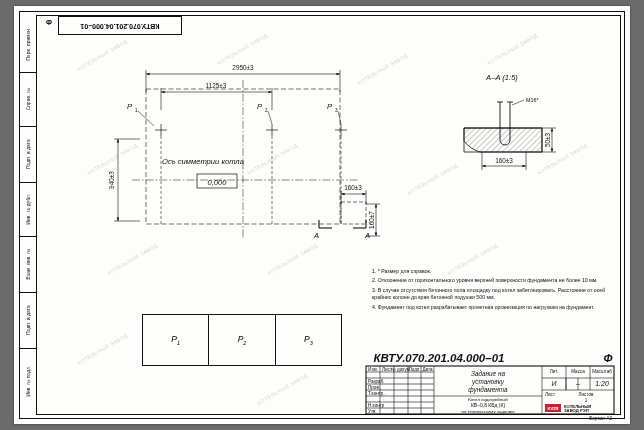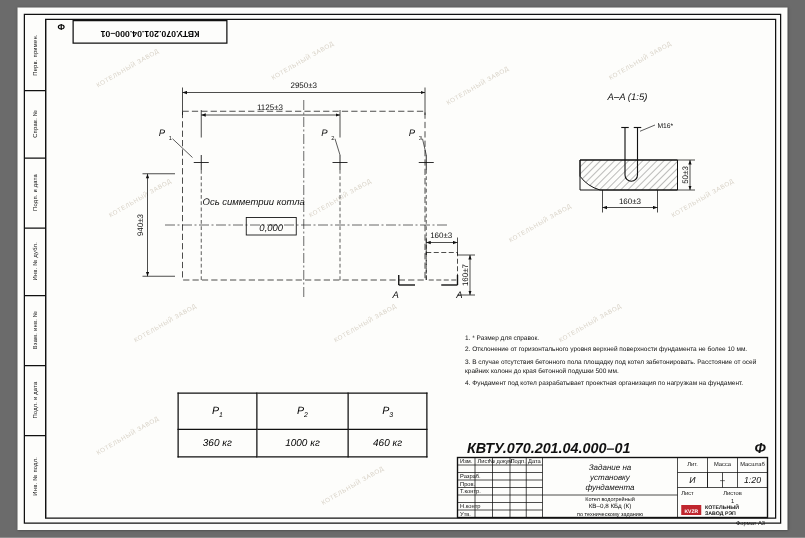--- a/index.html
+++ b/index.html
@@ -233,25 +233,20 @@
   </div>
 
   <div class="ltable">
     <table>
       <tbody>
           <tr>
         <td class="h"><span>P</span><sub style="font-size:5.5px">1</sub></td>
         <td class="h"><span>P</span><sub style="font-size:5.5px">2</sub></td>
         <td class="h"><span>P</span><sub style="font-size:5.5px">3</sub></td>
       </tr>
-      <tr>
-        <td>360 кг</td>
-        <td>1000 кг</td>
-        <td>460 кг</td>
-      </tr>
     </tbody>
       </table>
   </div>
 
   <svg class="ov" viewBox="0 0 616 418">
     <text x="425" y="356" text-anchor="middle" style="font-size:11.5px;font-style:italic;font-weight:bold;">КВТУ.070.201.04.000–01</text>
     <text x="594" y="356" text-anchor="middle" style="font-size:11.5px;font-style:italic;font-weight:bold;">Ф</text>
 
     <g stroke="#111" fill="none" stroke-width="1.1">
       <rect x="352" y="360" width="248" height="48"></rect>

